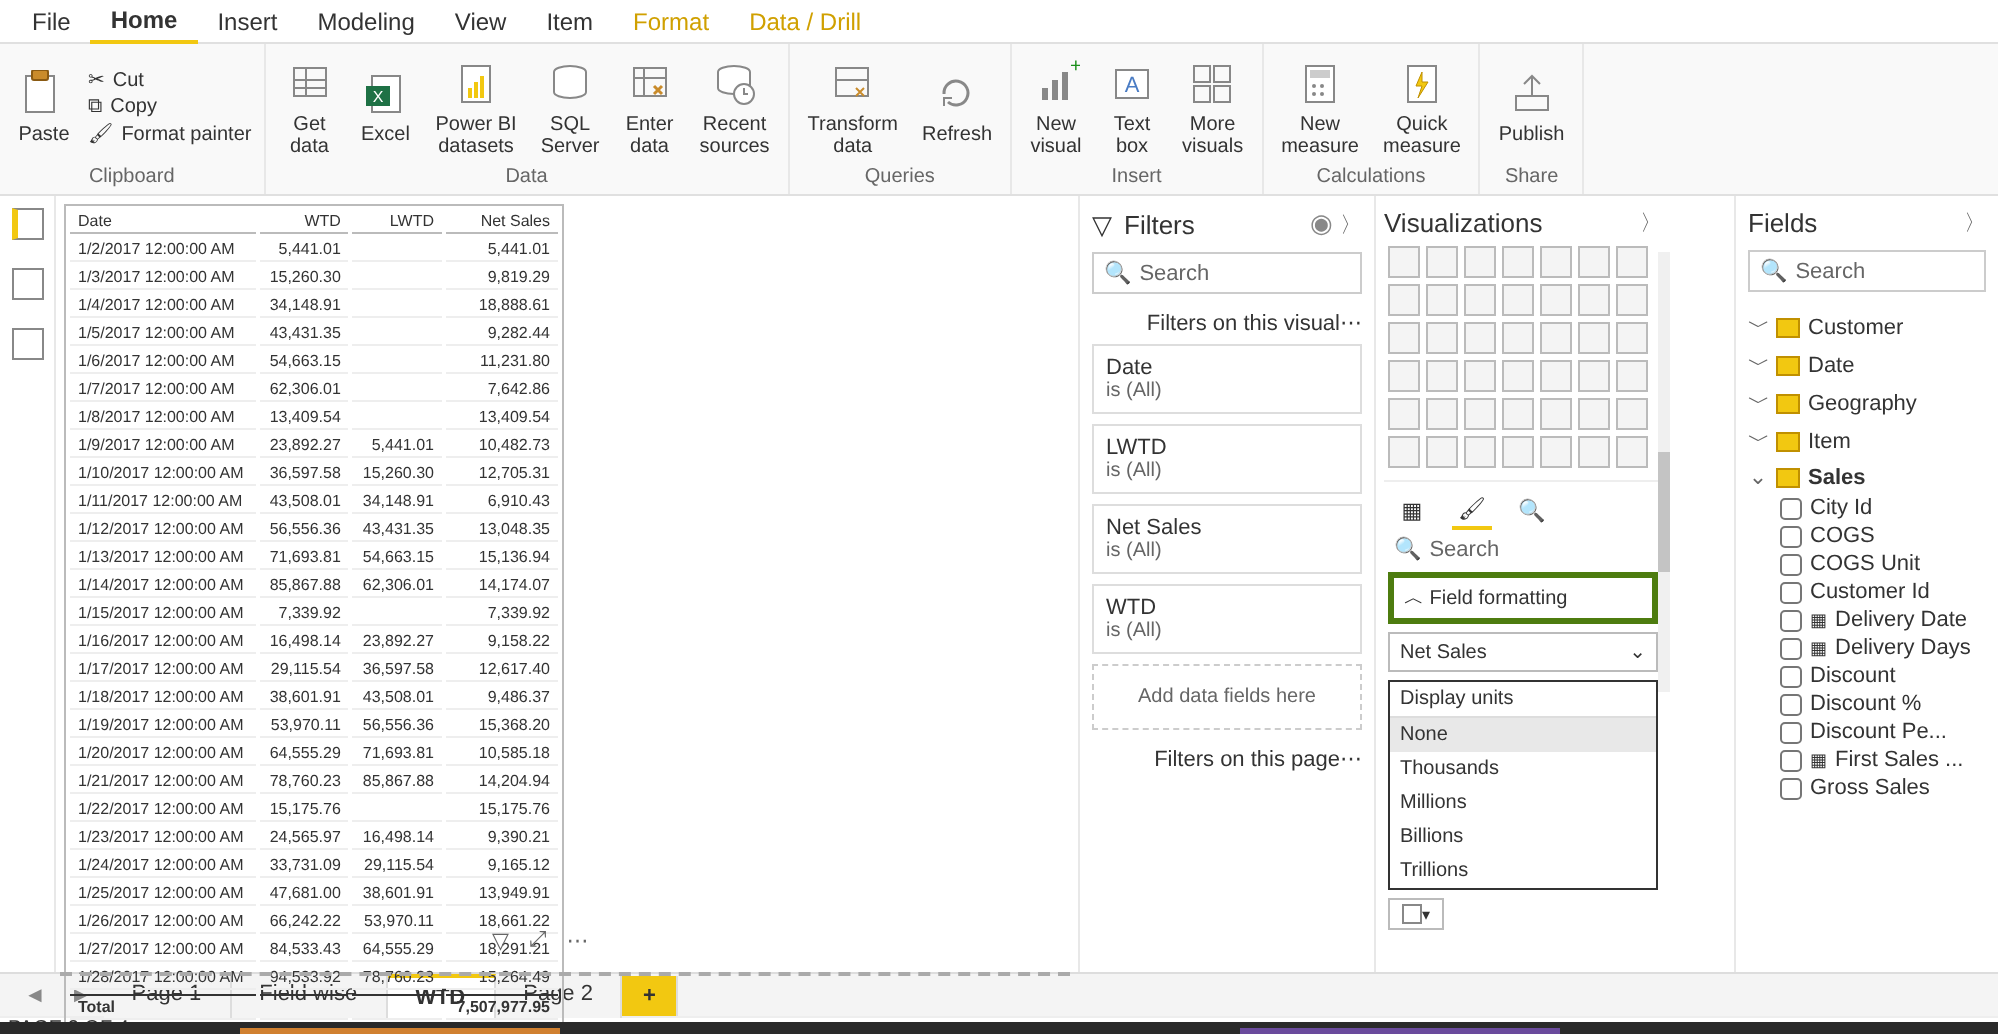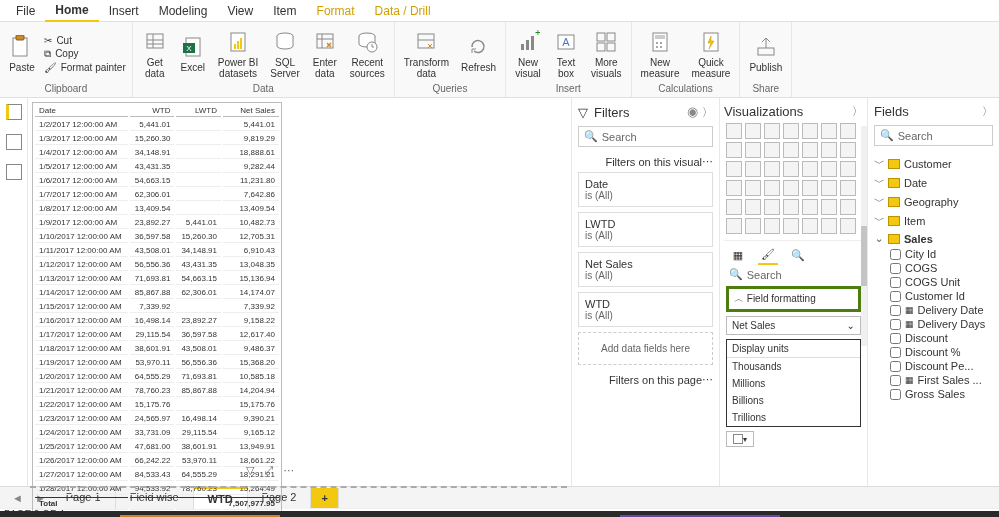--- a/index.html
+++ b/index.html
@@ -51,21 +51,21 @@
 .formatbox { border:3px solid #4d7c0f; margin:2px 2px; padding:3px 5px; font-size:10px;}
 .select { border:1px solid #bbb; padding:3px 5px; margin:4px 2px; font-size:10px; display:flex; justify-content:space-between; align-items:center;}
 .dropdownbox { border:1px solid #333; margin:2px 2px; font-size:10px;}
 .dropdownbox .dd-label { padding:3px 5px; border-bottom:1px solid #ddd;}
 .dropdownbox .dd-opt { padding:3px 5px;}
 .dropdownbox .dd-opt.sel { background:#e8e8e8;}
 .colorbtn { margin:4px 2px; border:1px solid #bbb; width:28px; height:16px; display:flex; align-items:center; justify-content:center;}
 .vsbar { width:6px; height:220px; background:#f0f0f0; position:absolute; right:0; top:28px;}
 .vsbar::after { content:""; display:block; width:6px; height:60px; background:#c4c4c4; margin-top:100px;}
 
-.fields { width:132px; border-left:1px solid #e8e8e8; padding:6px 6px; font-size:11px;}
+.fields { width:132px; border-left:1px solid #e8e8e8; padding:6px 6px; font-size:11px;margin-left:32px;}
 .fields h3 { font-size:13px; font-weight:400; display:flex; justify-content:space-between; align-items:center; margin-bottom:6px;}
 .tree-item { display:flex; align-items:center; gap:4px; padding:2px 0; font-size:11px;}
 .tree-item .chev { width:10px; text-align:center; color:#666;}
 .tree-item .tblico { width:12px; height:10px; background:#f2c811; border:1px solid #c09000; display:inline-block;}
 .child { padding-left:16px; display:flex; align-items:center; gap:4px; font-size:11px; padding-top:1px; padding-bottom:1px;}
 .child input { width:11px; height:11px;}
 
 .pagetabs { height:22px; background:#f4f4f4; border-top:1px solid #ddd; display:flex; align-items:center; padding-left:6px; gap:0; font-size:11px;}
 .pagetabs .navbtn { padding:0 6px; color:#888;}
 .pagetab { padding:4px 14px; border-right:1px solid #ddd; background:#f4f4f4;}
@@ -602,20 +602,21 @@
         <span>Search</span>
       </div>
     <div class="formatbox">︿ <span>Field formatting</span></div>
     <div class="select">
         <span>Net Sales</span>
         <span>⌄</span>
       </div>
     <div class="dropdownbox">
       <div class="dd-label">Display units</div>
       <div id="dd-opts">
+          <div class="dd-opt sel">None</div>
           <div class="dd-opt">Thousands</div>
           <div class="dd-opt">Millions</div>
           <div class="dd-opt">Billions</div>
           <div class="dd-opt">Trillions</div>
         </div>
     </div>
     <div class="colorbtn">
         <span style="width:10px;height:10px;border:1px solid #888;display:inline-block"></span> 
         <span style="font-size:8px">▾</span>
       </div>

